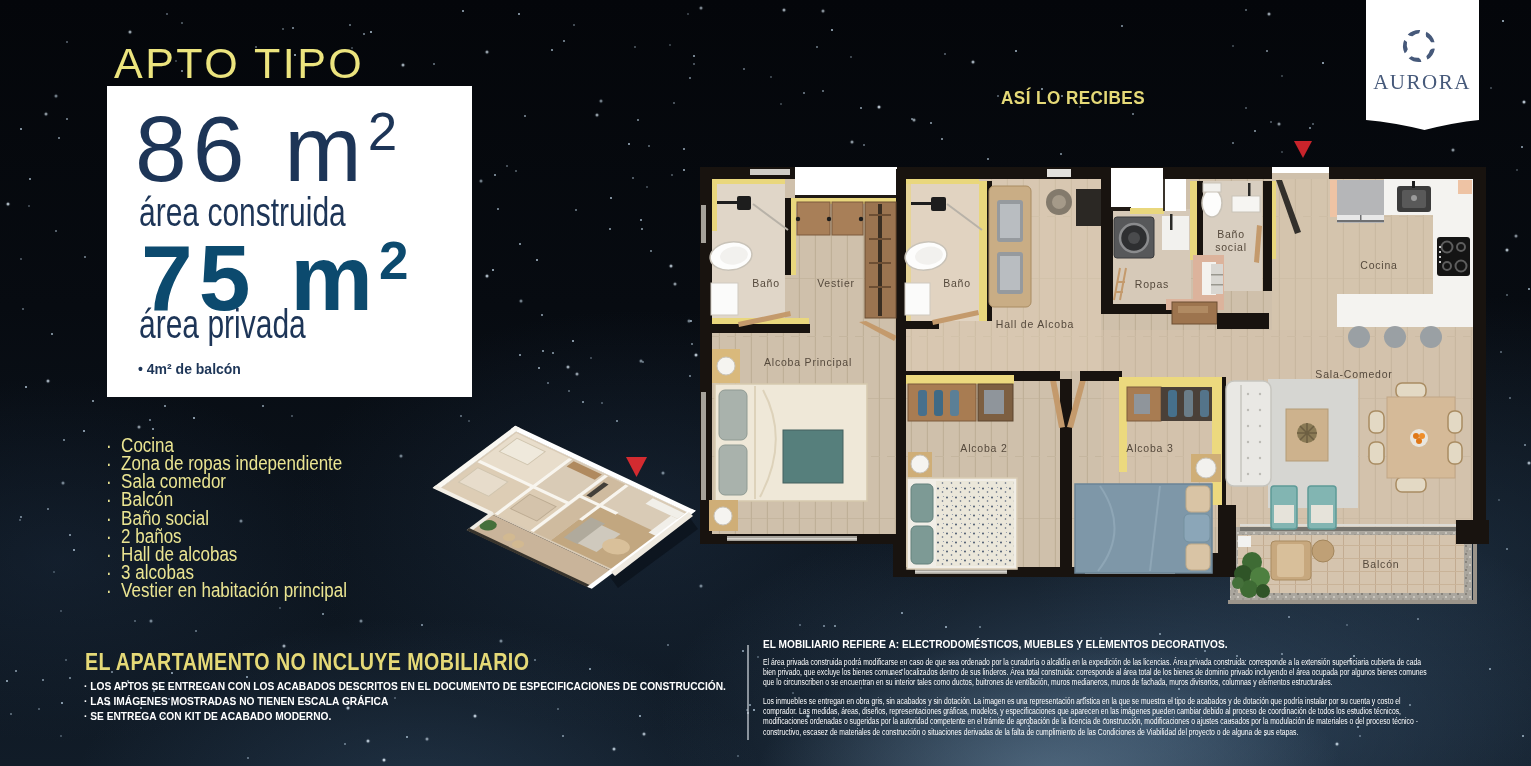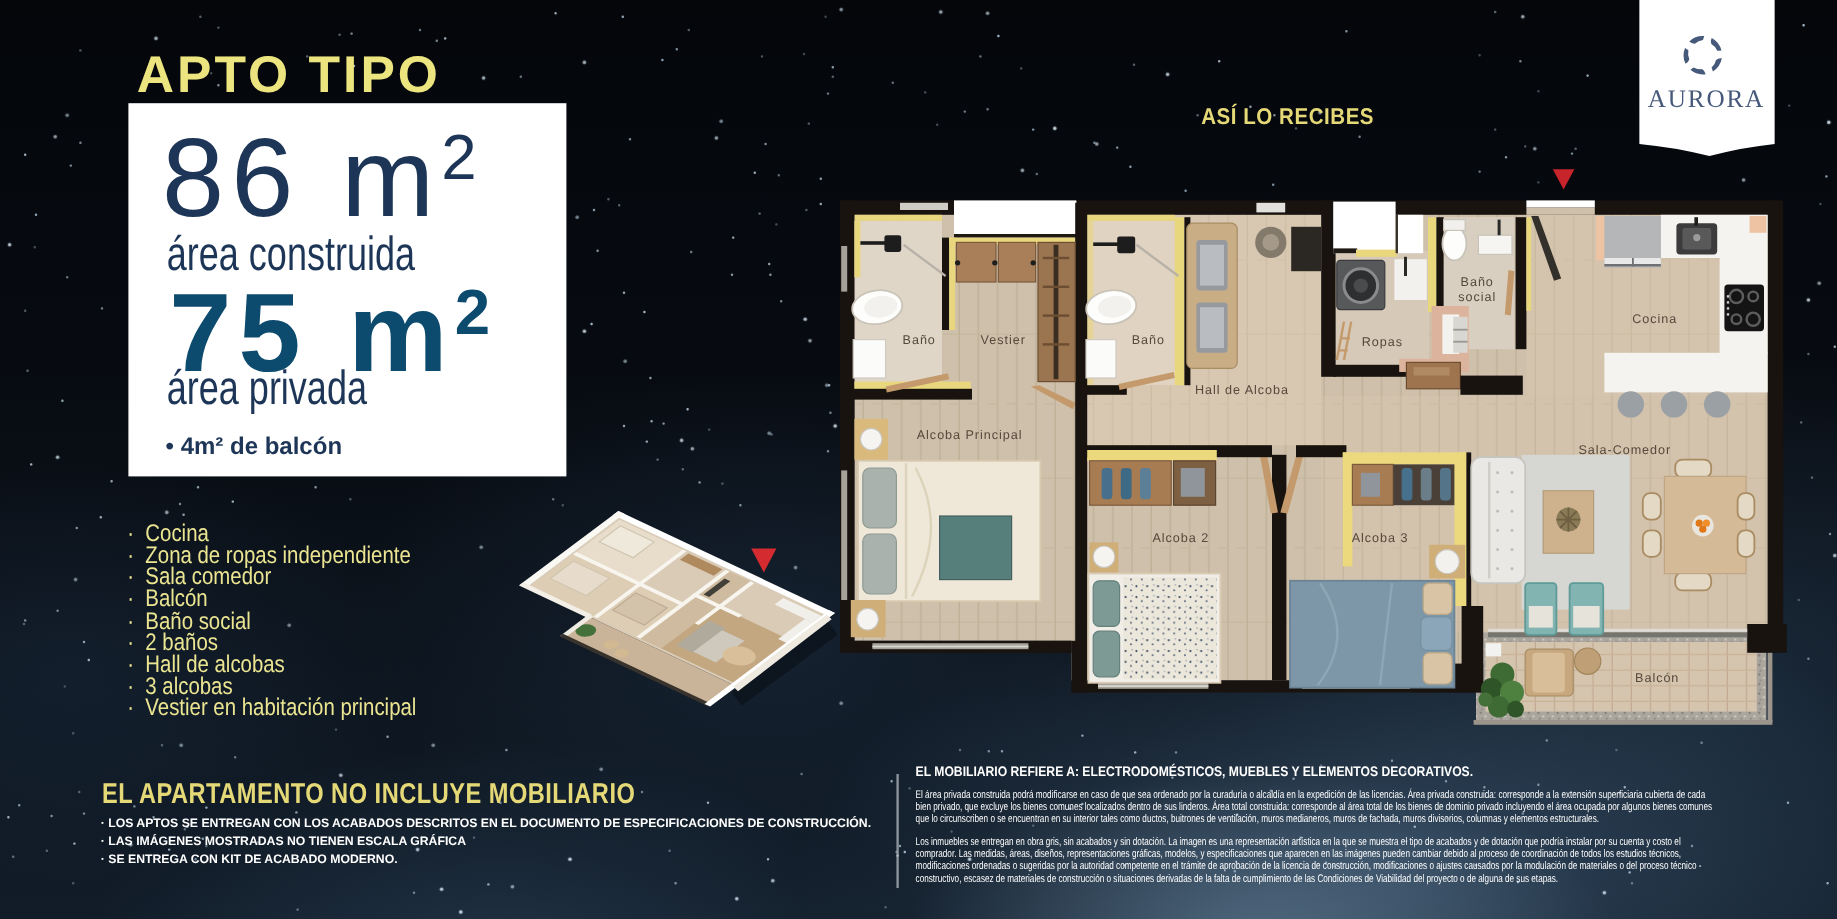--- a/index.html
+++ b/index.html
@@ -20,33 +20,33 @@
 .st2{position:absolute;left:0;top:0;width:2.4px;height:2.4px;border-radius:50%;box-shadow:1523px 101px 1px 0.5px rgba(225,240,252,0.91),576px 373px 1px 0.5px rgba(225,240,252,0.71),674px 283px 1px 0.5px rgba(225,240,252,0.68),474px 715px 1px 0.5px rgba(225,240,252,0.91),670px 265px 1px 0.5px rgba(225,240,252,0.83),700px 7px 1px 0.5px rgba(225,240,252,0.62),822px 10px 1px 0.5px rgba(225,240,252,0.66),807px 715px 1px 0.5px rgba(225,240,252,0.89),347px 707px 1px 0.5px rgba(225,240,252,0.83),1528px 462px 1px 0.5px rgba(225,240,252,0.80),613px 748px 1px 0.5px rgba(225,240,252,0.85),486px 51px 1px 0.5px rgba(225,240,252,0.74),7px 203px 1px 0.5px rgba(225,240,252,0.86),643px 733px 1px 0.5px rgba(225,240,252,0.80),138px 426px 1px 0.5px rgba(225,240,252,0.67),783px 9px 1px 0.5px rgba(225,240,252,0.74),567px 366px 1px 0.5px rgba(225,240,252,0.78),695px 354px 1px 0.5px rgba(225,240,252,0.90),45px 113px 1px 0.5px rgba(225,240,252,0.68),486px 275px 1px 0.5px rgba(225,240,252,0.85),402px 64px 1px 0.5px rgba(225,240,252,0.79),851px 141px 1px 0.5px rgba(225,240,252,0.69),426px 738px 1px 0.5px rgba(225,240,252,0.64),1268px 13px 1px 0.5px rgba(225,240,252,0.74),1515px 235px 1px 0.5px rgba(225,240,252,0.64),596px 114px 1px 0.5px rgba(225,240,252,0.72),108px 703px 1px 0.5px rgba(225,240,252,0.69),1336px 743px 1px 0.5px rgba(225,240,252,0.86),1452px 149px 1px 0.5px rgba(225,240,252,0.67),47px 380px 1px 0.5px rgba(225,240,252,0.79),1099px 93px 1px 0.5px rgba(225,240,252,0.67),1278px 123px 1px 0.5px rgba(225,240,252,0.66),283px 645px 1px 0.5px rgba(225,240,252,0.77),367px 740px 1px 0.5px rgba(225,240,252,0.87),878px 106px 1px 0.5px rgba(225,240,252,0.90),383px 759px 1px 0.5px rgba(225,240,252,0.95),913px 119px 1px 0.5px rgba(225,240,252,0.69),129px 31px 1px 0.5px rgba(225,240,252,0.75),972px 61px 1px 0.5px rgba(225,240,252,0.80),1506px 249px 1px 0.5px rgba(225,240,252,0.86);}
 
 </style>
 </head>
 <body>
 
 <div class="st1"></div>
 <div class="st2"></div>
 <div class="st3"></div>
 
-<div class="abs" style="left:114px;top:39px;font-size:43px;color:#ece47e;letter-spacing:2.5px;font-weight:700;">APTO TIPO</div>
+<div class="abs" style="left:114px;top:39px;font-size:43px;color:#ece47e;letter-spacing:2.5px;font-weight:400;">APTO TIPO</div>
 
 <div class="abs" style="left:107px;top:86px;width:365px;height:311px;background:#ffffff;"></div>
 
 <div class="abs" style="left:135px;top:85px;color:#1d3557;font-weight:400;font-size:93px;letter-spacing:6px;word-spacing:2px;line-height:93px;">86&nbsp;m<span style="font-size:53px;vertical-align:31px;letter-spacing:0;">2</span></div>
 
 <div class="abs" style="left:139px;top:192px;color:#1d3557;font-size:40px;line-height:40px;transform:scaleX(0.75);transform-origin:0 0;">área construida</div>
 
 <div class="abs" style="left:141px;top:214px;color:#0c4a6e;font-weight:700;font-size:93px;letter-spacing:6px;word-spacing:2px;line-height:93px;">75&nbsp;m<span style="font-size:53px;vertical-align:31px;letter-spacing:0;">2</span></div>
 
 <div class="abs" style="left:139px;top:304px;color:#1d3557;font-size:40px;line-height:40px;transform:scaleX(0.75);transform-origin:0 0;">área privada</div>
 
-<div class="abs" style="left:138px;top:361px;color:#1d3557;font-size:20px;font-weight:700;">• 4m² de balcón</div>
+<div class="abs" style="left:138px;top:361px;color:#1d3557;font-size:14px;font-weight:700;">• 4m² de balcón</div>
 
 <div class="abs" style="left:106px;top:436px;color:#ebe592;font-size:20px;line-height:18.15px;transform:scaleX(0.85);transform-origin:0 0;">
   <div>·&nbsp; Cocina</div>
   <div>·&nbsp; Zona de ropas independiente</div>
   <div>·&nbsp; Sala comedor</div>
   <div>·&nbsp; Balcón</div>
   <div>·&nbsp; Baño social</div>
   <div>·&nbsp; 2 baños</div>
   <div>·&nbsp; Hall de alcobas</div>
   <div>·&nbsp; 3 alcobas</div>

